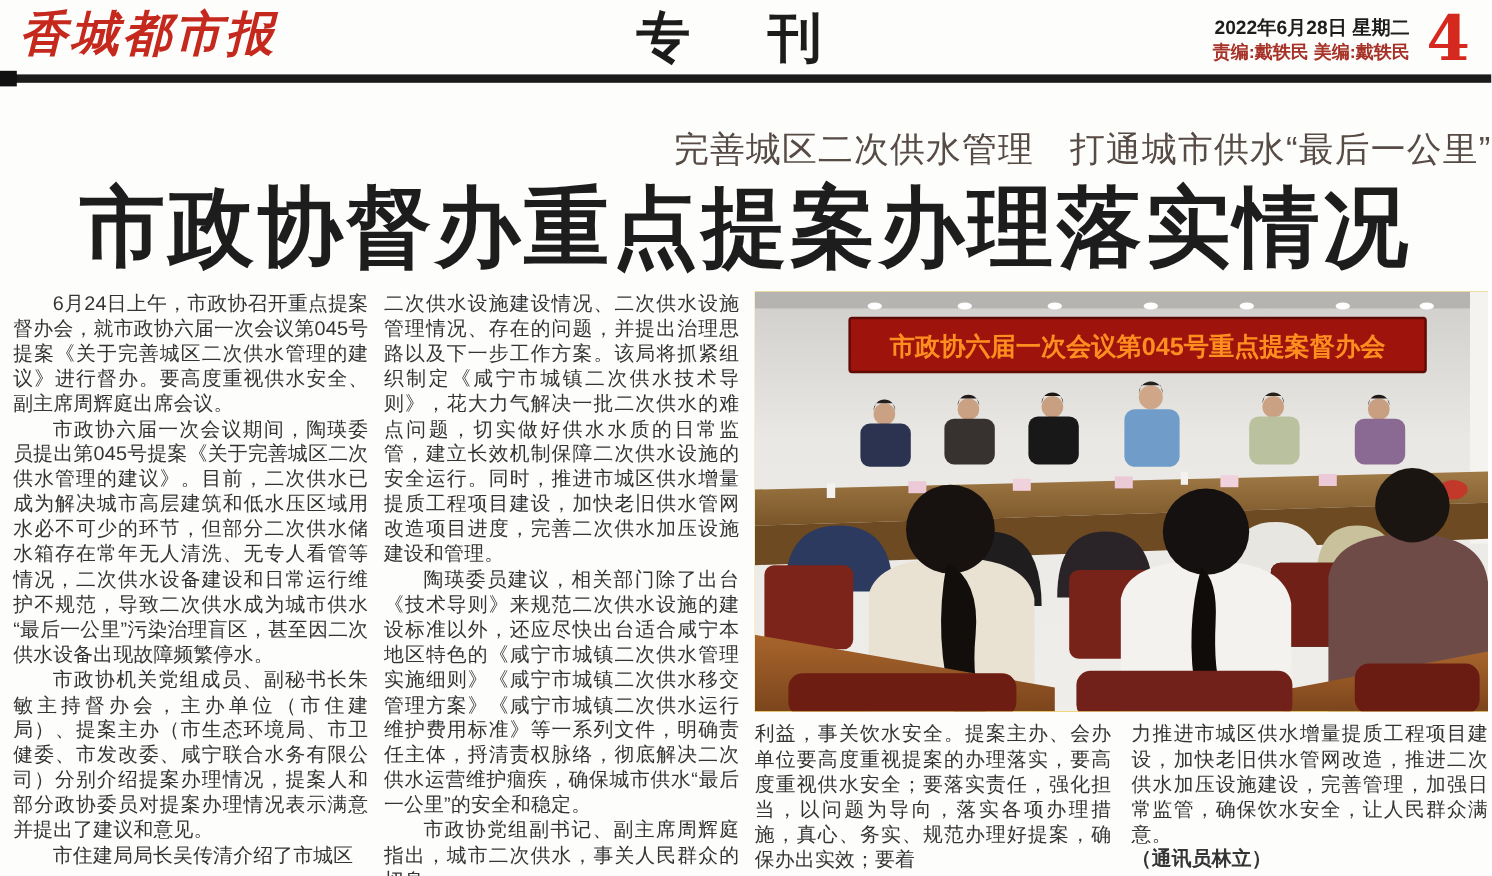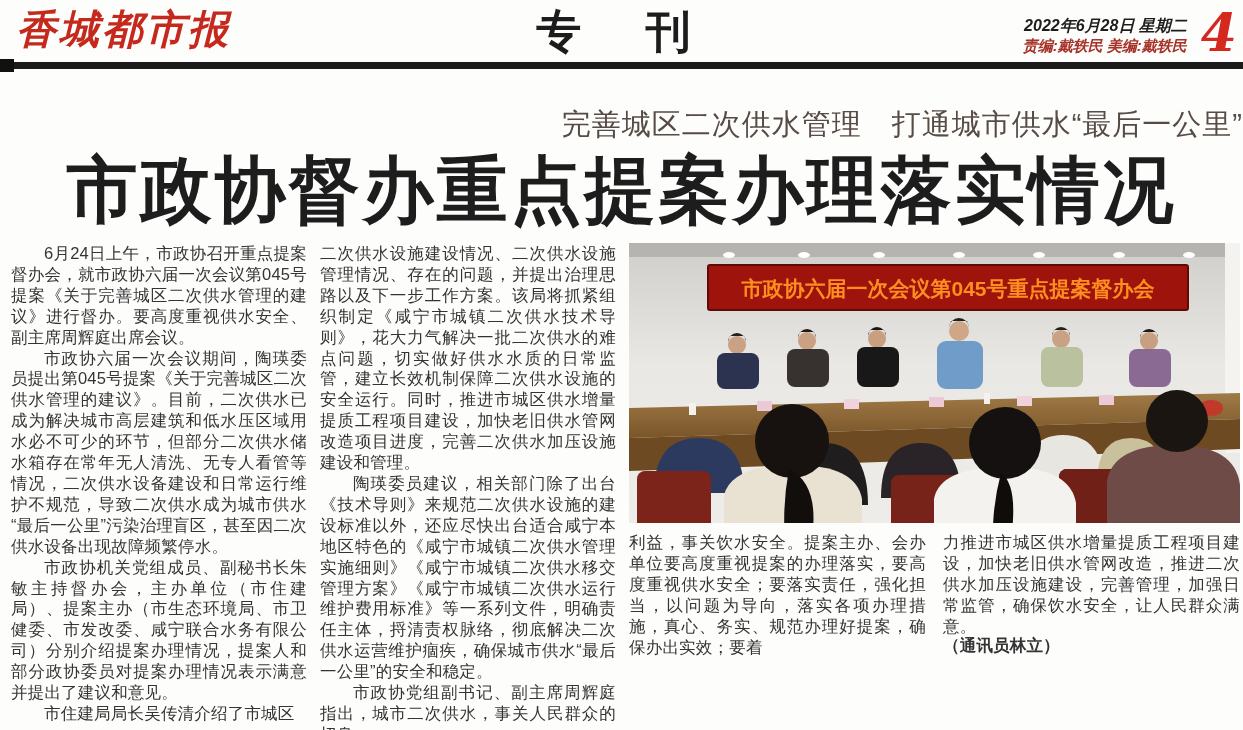--- a/index.html
+++ b/index.html
@@ -12,21 +12,21 @@
     overflow: hidden;
     font-family: "Liberation Sans", sans-serif;
     color: #2e2e2e;
   }
 
   
   .masthead-row {
     display: flex;
     align-items: flex-start;
     height: 60px;
-    padding: 4px 6px 0 16px;
+    padding: 4px 18px 0 16px;
   }
   .masthead {
     flex: 1;
     font-family: "DejaVu Serif", serif;
     font-weight: 700;
     font-style: italic;
     font-size: 40px;
     line-height: 50px;
     color: #c5281c;
     letter-spacing: 3px;
@@ -38,24 +38,23 @@
     font-weight: 900;
     letter-spacing: 26px;
     color: #1c1c1c;
     padding-top: 2px;
     white-space: nowrap;
   }
   .header-right {
     flex: 1;
     display: flex;
     justify-content: flex-end;
-    align-items: flex-end;
+    align-items: center;
     gap: 14px;
     padding-top: 6px;
-    font-style: italic;
   }
   .date-block { text-align: right; }
   .date-line {
     font-size: 16px;
     font-weight: 700;
     color: #1d1d1d;
     line-height: 21px;
     white-space: nowrap;
   }
   .editors-line {
@@ -124,21 +123,21 @@
     color: #343434;
     letter-spacing: 0.2px;
   }
   .indent { text-indent: 2em; }
   .noindent { text-indent: 0; }
 
   
   .photo-area { width: 611px; flex: 0 0 611px; }
   .photo {
     width: 611px;
-    height: 280px;
+    height: 350px;
     overflow: hidden;
     background: #eab308;
   }
   .photo svg { display: block; }
   .under-photo {
     display: flex;
     gap: 17px;
     margin-top: 9px;
   }
   .under-col { width: 297px; flex: 0 0 297px; }

